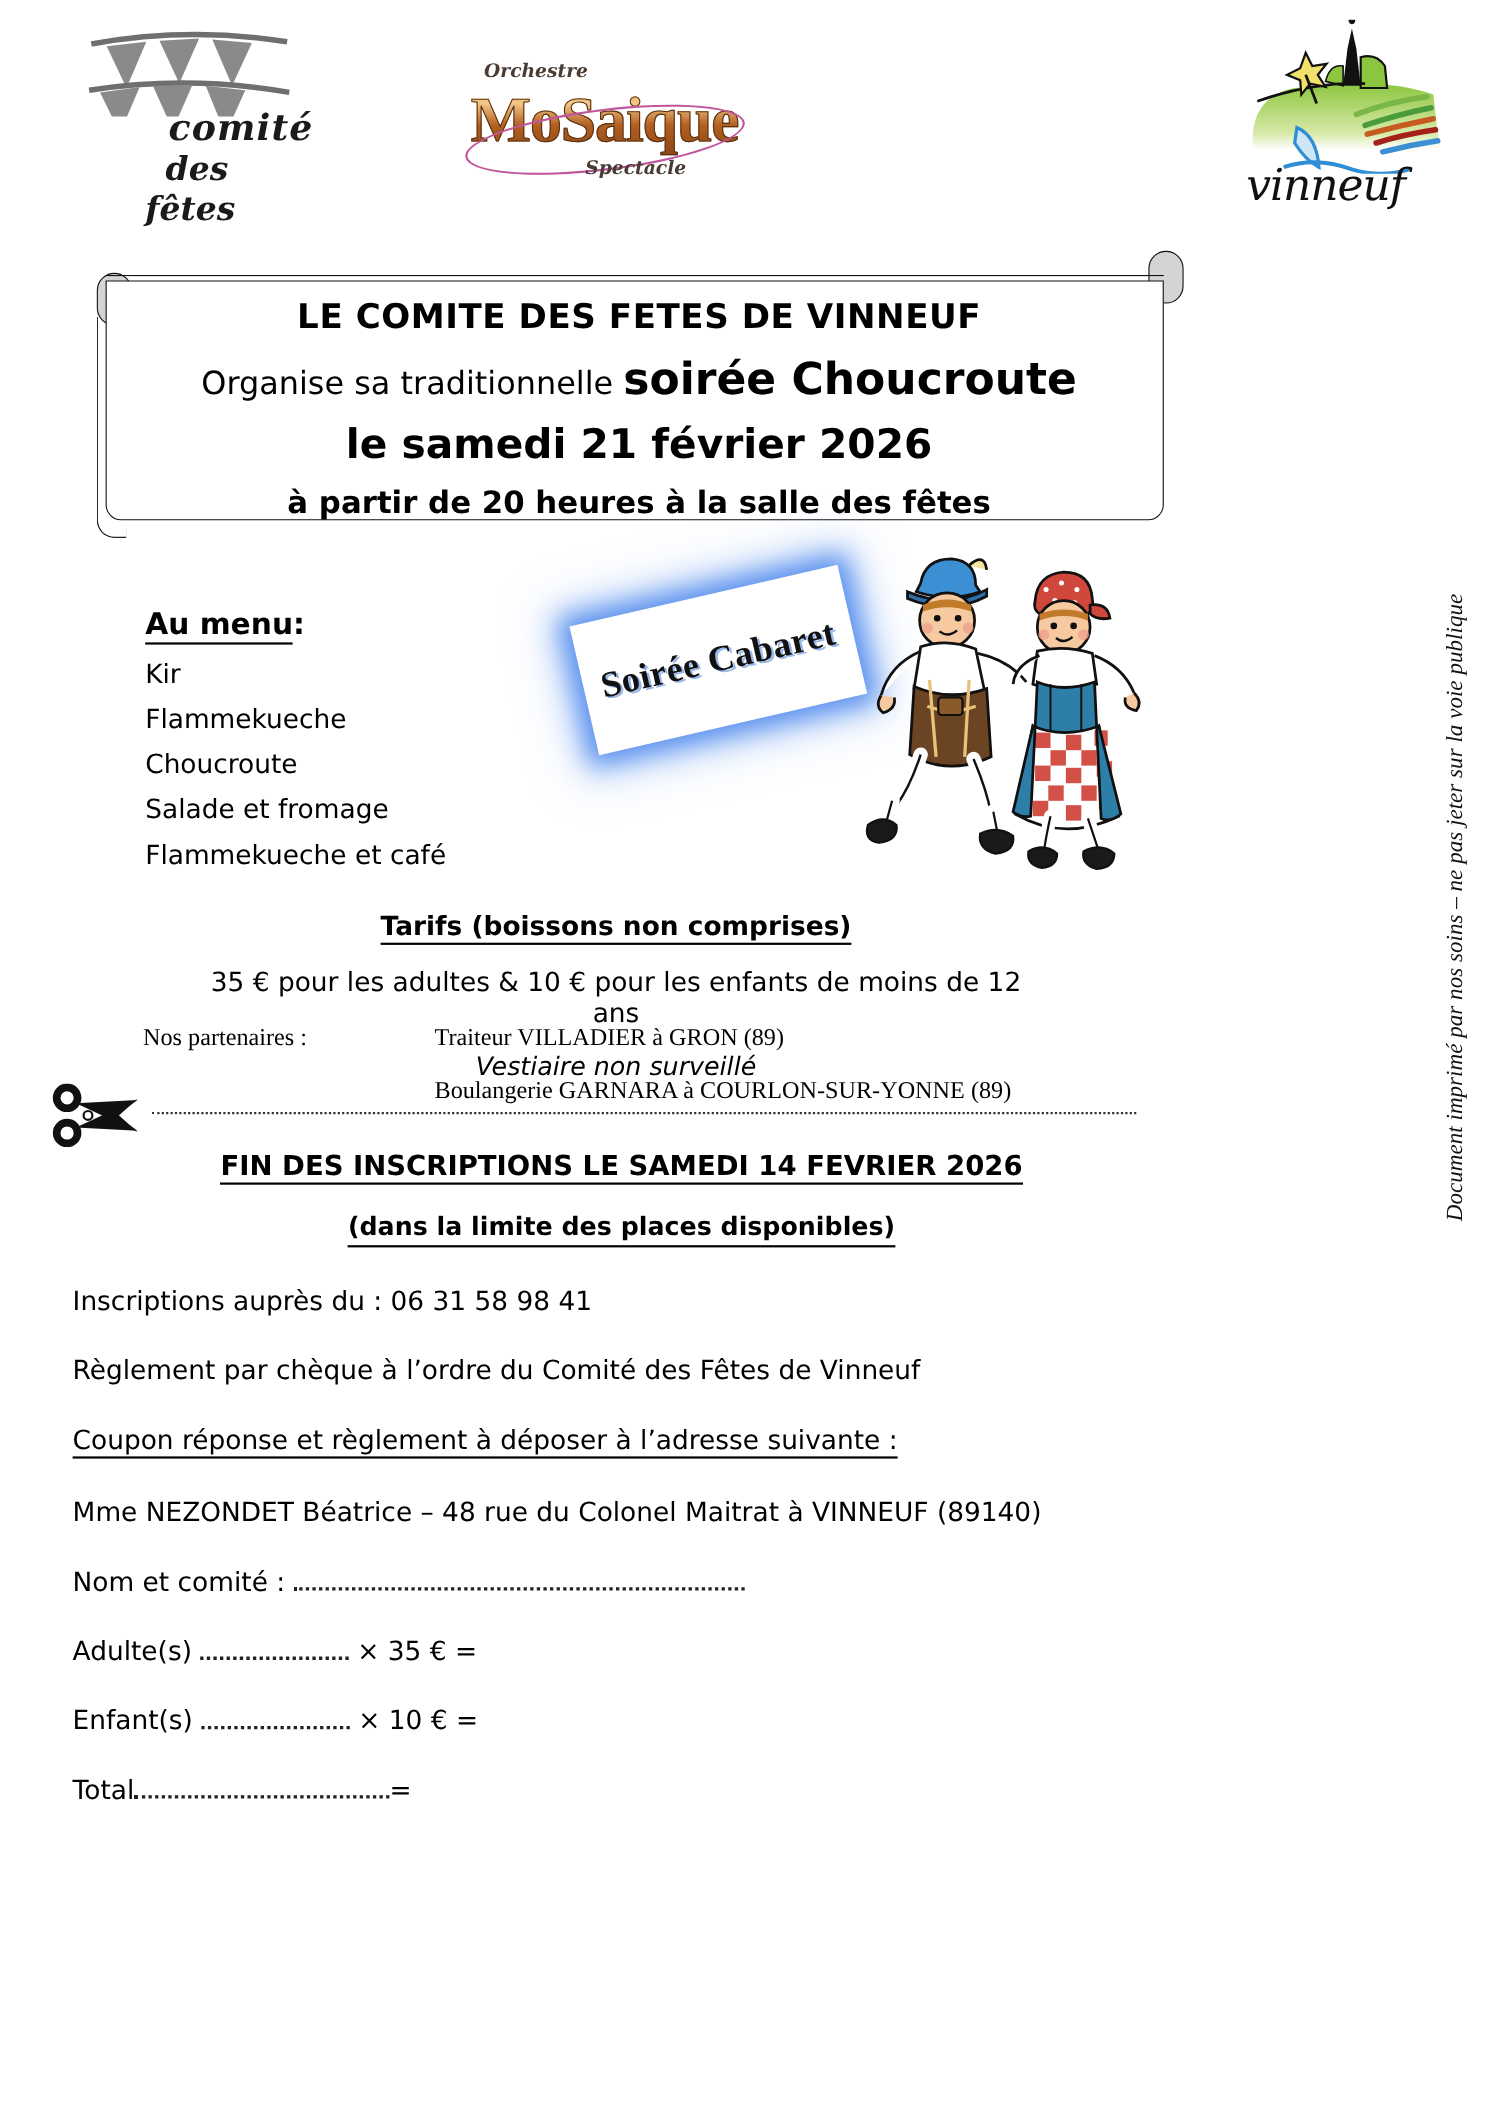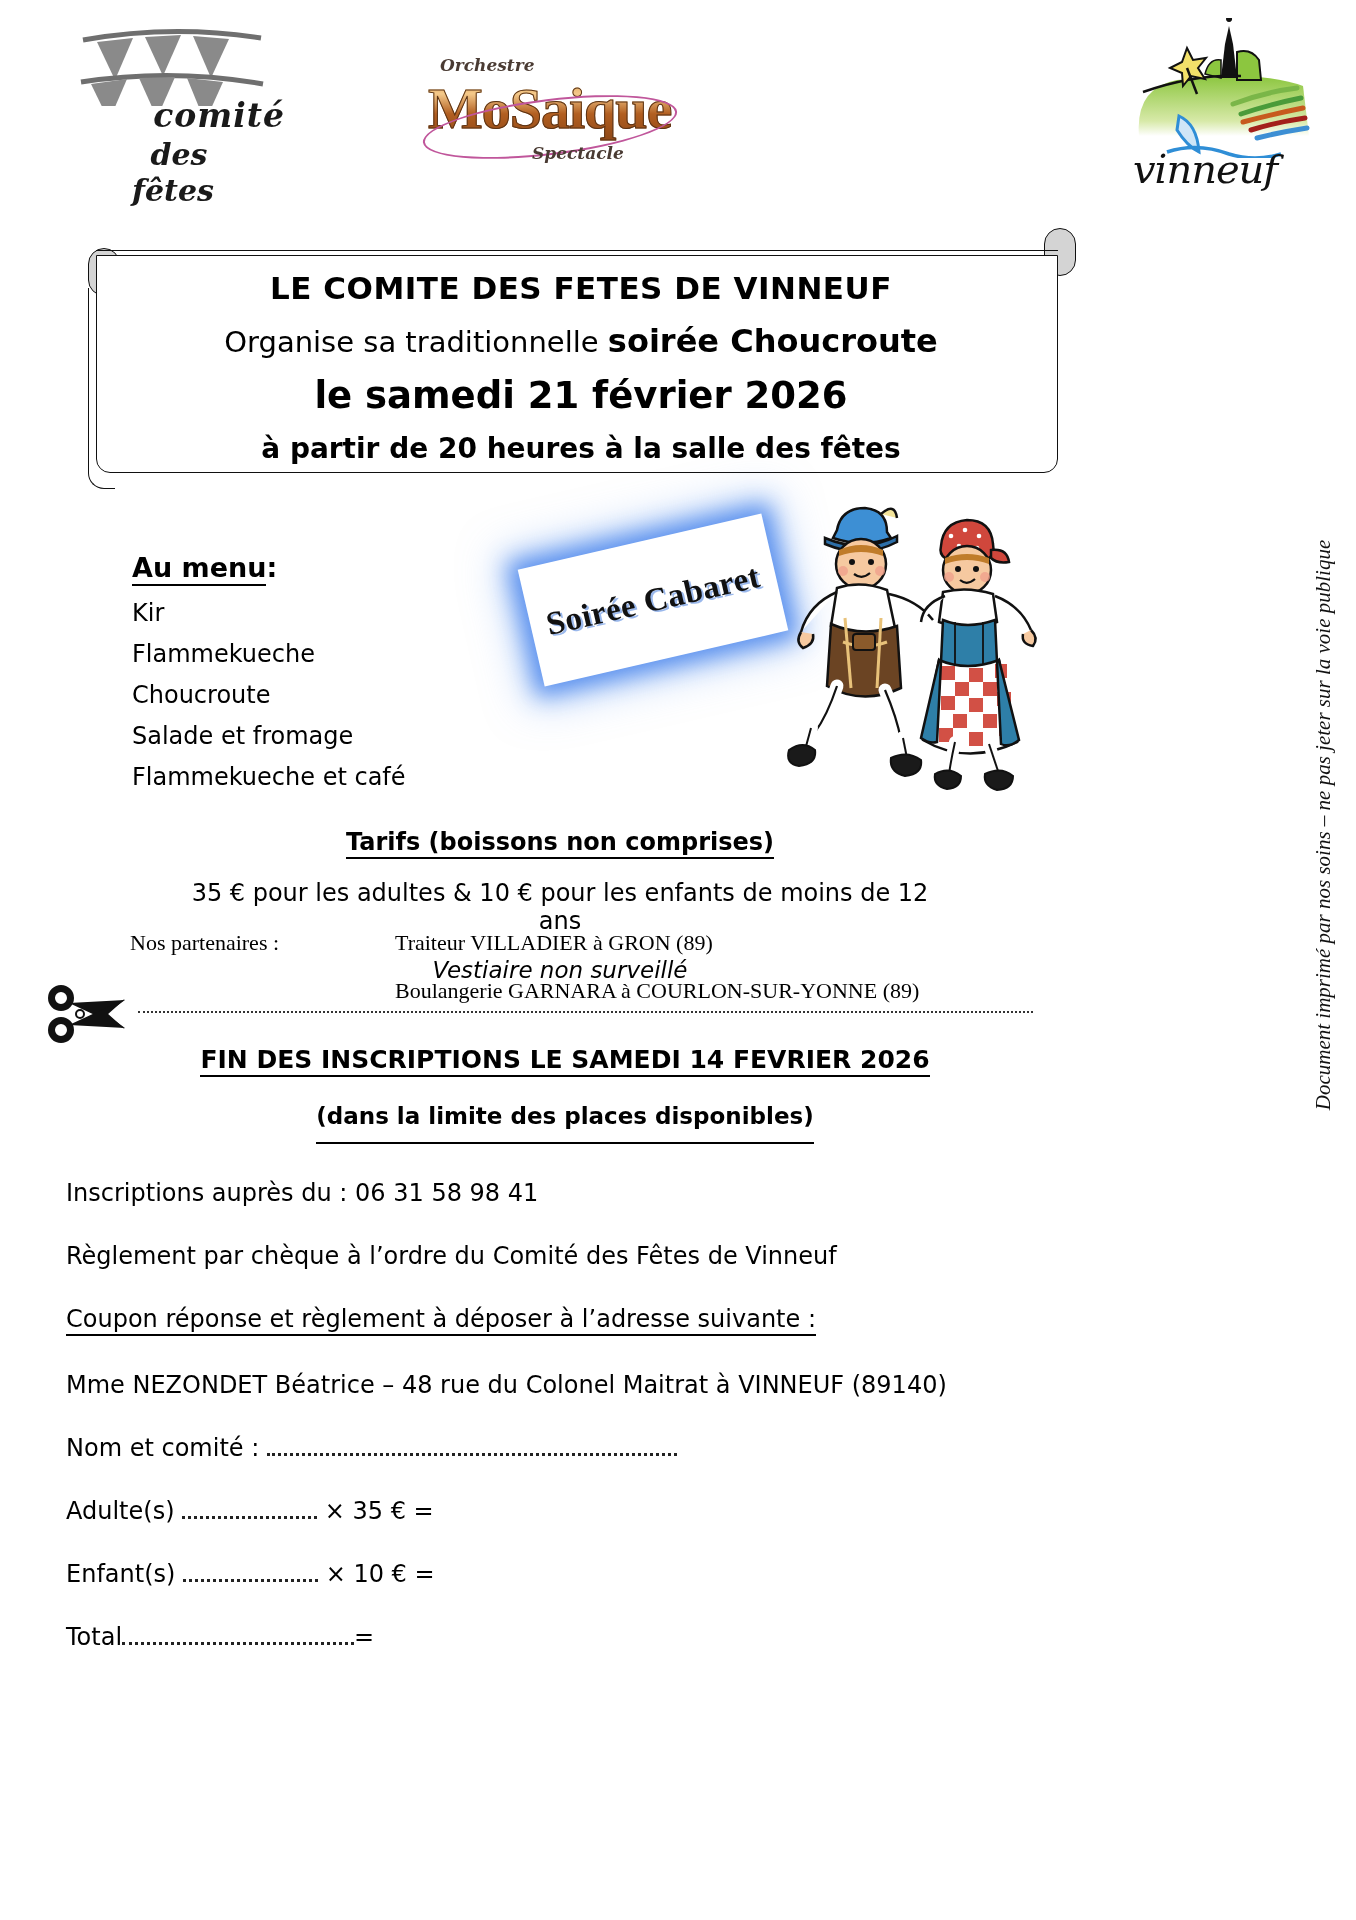--- a/index.html
+++ b/index.html
@@ -136,21 +136,21 @@
 
   #banner .lines {
     position: absolute;
     left: 40px; top: 42px;
     width: 926px;
     text-align: center;
     color: #000;
   }
   #banner .l1 { font-size: 31px; font-weight: bold; letter-spacing: 0.5px; }
   #banner .l2 { font-size: 29px; margin-top: 16px; }
-  #banner .l2 .strong { font-weight: bold; font-size: 32px; }
+  #banner .l2 .strong { font-weight: bold; font-size: 40px; }
   #banner .l3 { font-size: 37px; font-weight: bold; margin-top: 14px; }
   #banner .l4 { font-size: 28px; font-weight: bold; margin-top: 15px; }
 
   
   #menu-block { left: 132px; top: 552px; width: 380px; }
   #menu-block .menu-title {
     font-size: 27px; font-weight: bold;
     display: inline-block;
     border-bottom: 2.4px solid #000;
     padding-bottom: 1px;
@@ -232,21 +232,21 @@
     padding-bottom: 1px;
   }
   #coupon .c-h2 {
     text-align: center;
     font-size: 23px; font-weight: bold;
     margin-top: 26px;
   }
   #coupon .c-h2 span {
     display: inline-block;
     border-bottom: 2.2px solid #000;
-    padding-bottom: 13px;
+    padding-bottom: 3px;
   }
   #coupon .c-line { font-size: 24px; margin-top: 35px; padding-left: 6px; }
   #coupon .c-line.under span.ul {
     display: inline-block;
     border-bottom: 2px solid #000;
     padding-bottom: 1px;
   }
   #coupon .dotfill {
     display: inline-block;
     border-bottom: 3px dotted #222;

